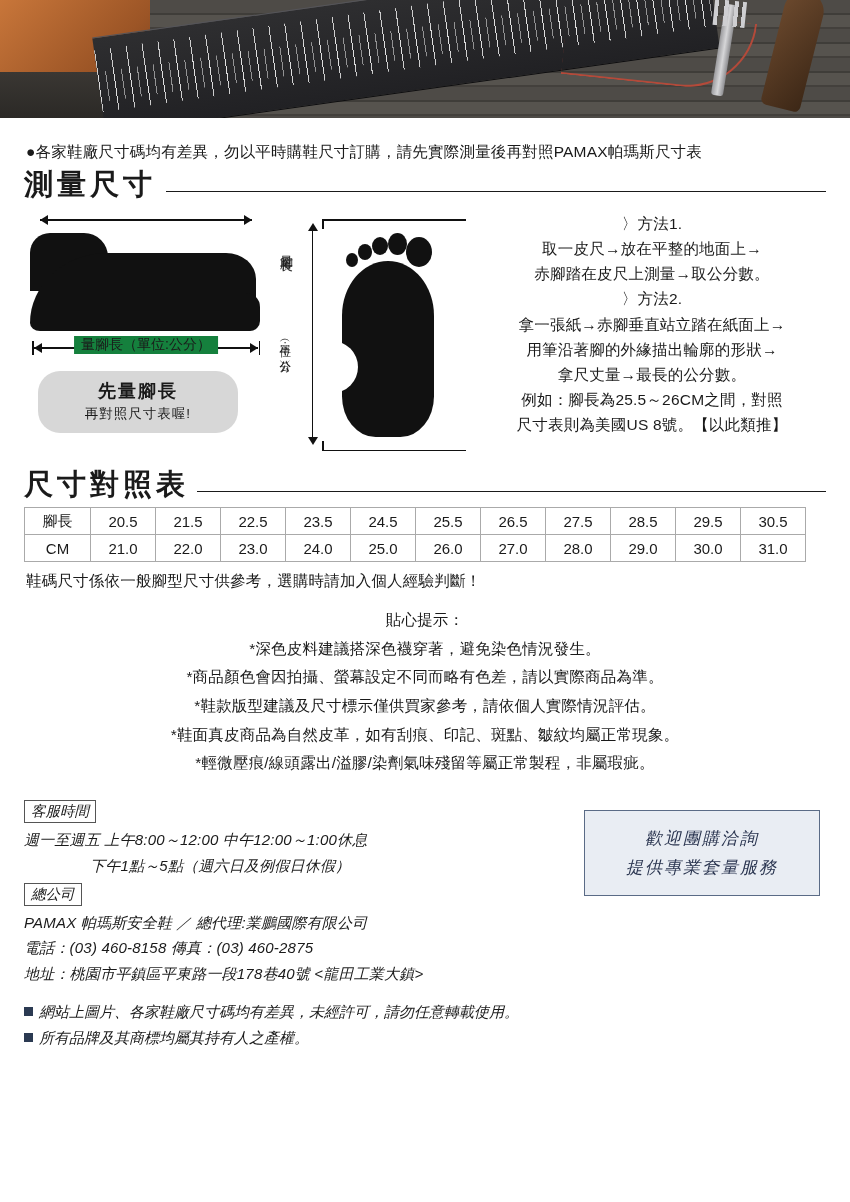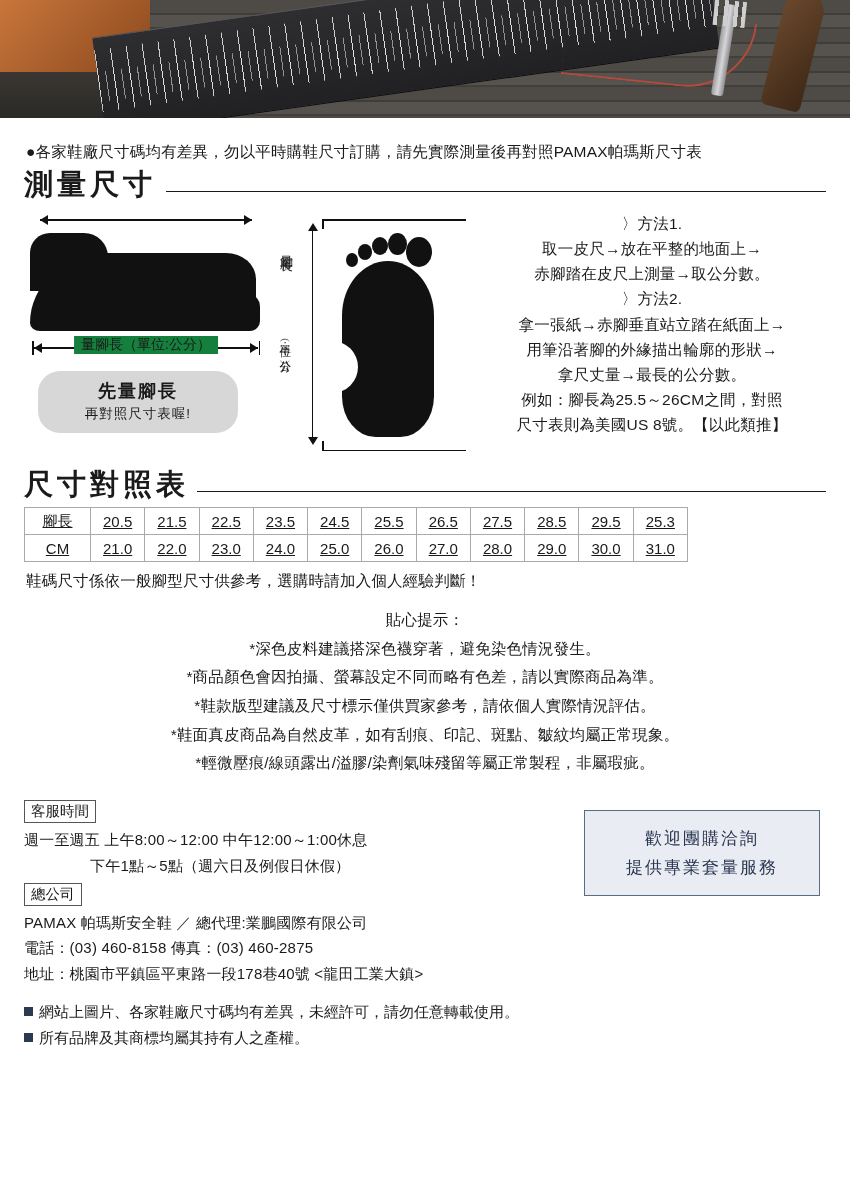--- a/index.html
+++ b/index.html
@@ -219,40 +219,40 @@
   .print .t2{ left:56px; top:2px; width:19px; height:22px; }
   .print .t3{ left:40px; top:6px; width:16px; height:18px; }
   .print .t4{ left:26px; top:13px; width:14px; height:16px; }
   .print .t5{ left:14px; top:22px; width:12px; height:14px; }
 
   
   .instr { font-size:15.5px; line-height:1.62; letter-spacing:.2px;text-align:center; }
 
   
   .size-table { margin-top:6px; }
-  table.sizes { border-collapse:collapse; width:664px;text-decoration:underline; }
+  table.sizes { border-collapse:collapse; width:782px; }
   table.sizes td {
     border:1px solid #aaaaaa;
     text-align:center;
     font-size:15px;
     padding:3px 0;
     height:27px;
   }
   table.sizes tr.row-us td { font-size:19px; font-weight:bold; height:48px; }
   table.sizes td.head { width:66px; font-size:15px; }
   table.sizes tr.row-us td.head { font-size:15px; font-weight:normal; line-height:1.15; }
 
   .after-table {
     font-size:15.5px; margin:9px 0 0 2px; letter-spacing:.2px;
   }
   .tips { margin-top:14px; font-size:15.5px; line-height:1.85; letter-spacing:.2px;text-align:center; }
   .tips .title { margin-bottom:0px; }
 
   
-  .footer { margin-top:22px; position:relative; }
+  .footer { margin-top:22px; position:relative;font-style:italic; }
   .tagbox {
     display:inline-block;
     border:1px solid #555;
     padding:1px 6px;
     font-size:14.5px;
     margin-bottom:4px;
   }
   .foot-lines { font-size:15px; line-height:1.72; letter-spacing:.2px; }
   .foot-lines .indent { padding-left:66px; }
   .promo {
@@ -370,21 +370,21 @@
         <td>20.5</td>
         <td>21.5</td>
         <td>22.5</td>
         <td>23.5</td>
         <td>24.5</td>
         <td>25.5</td>
         <td>26.5</td>
         <td>27.5</td>
         <td>28.5</td>
         <td>29.5</td>
-        <td>25.3</td>
+        <td>30.5</td>
       </tr>
       <tr class="row-cm">
         <td class="head">CM</td>
         <td>21.0</td>
         <td>22.0</td>
         <td>23.0</td>
         <td>24.0</td>
         <td>25.0</td>
         <td>26.0</td>
         <td>27.0</td>

